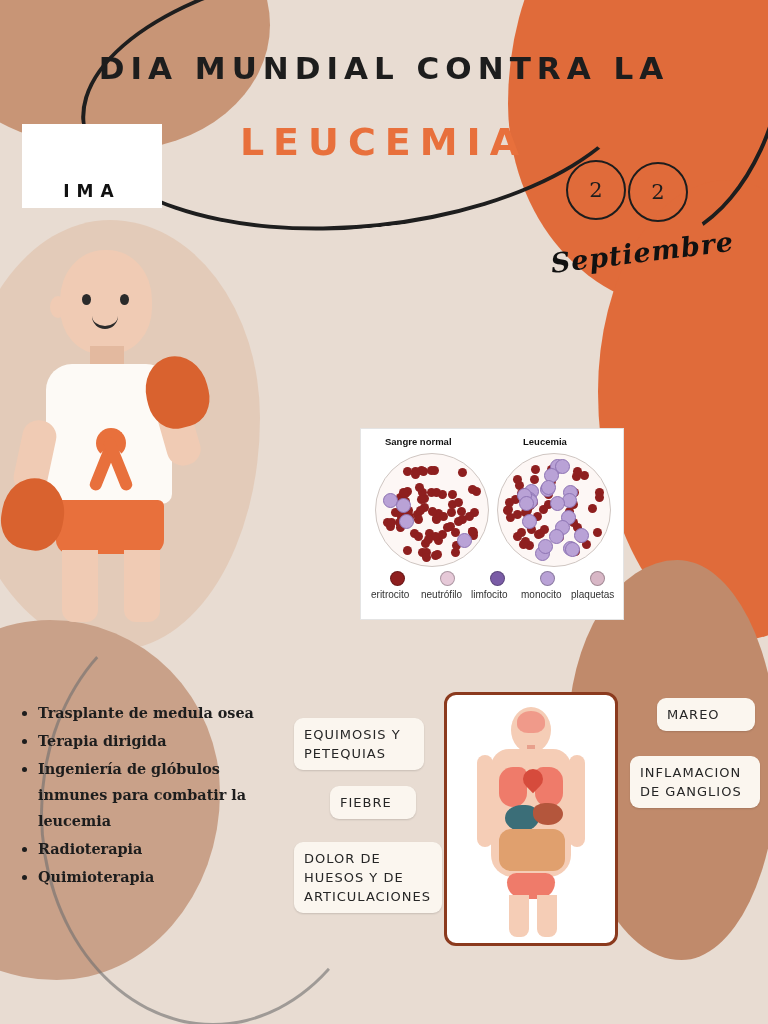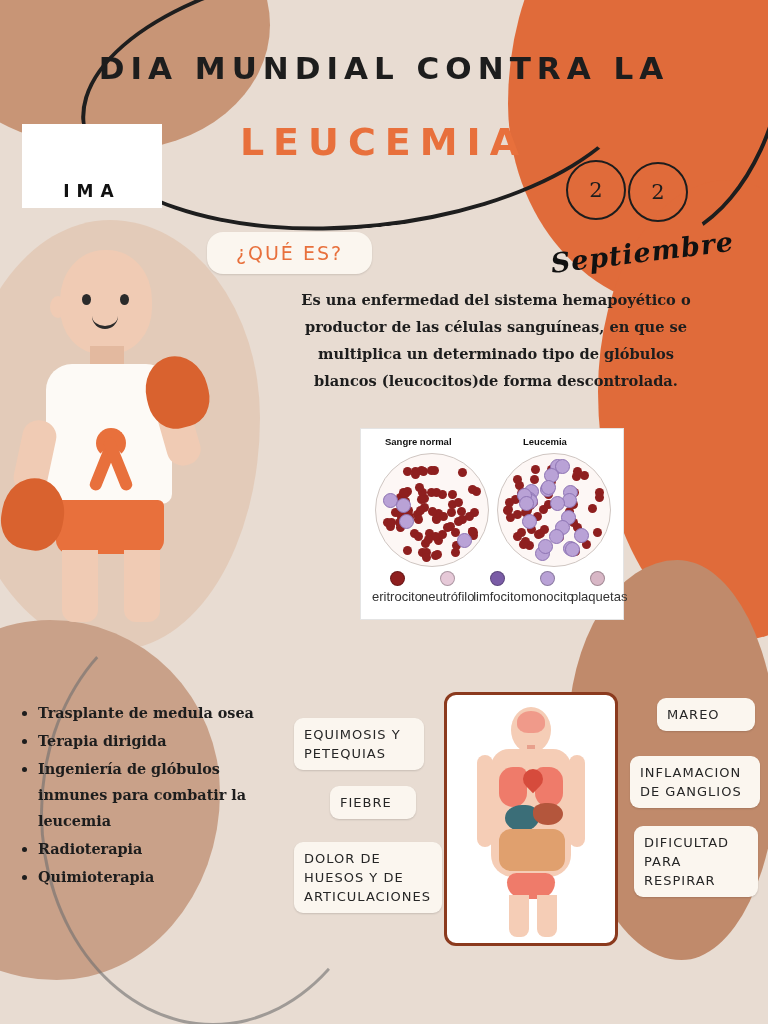--- a/index.html
+++ b/index.html
@@ -122,21 +122,21 @@
   .bf-title.r{left:162px;}
   .bf-circle{
     position:absolute;top:24px;width:112px;height:112px;border-radius:50%;
     background:#fdf7f5;border:1px solid #cfc6c2;overflow:hidden;
   }
   .bf-circle.l{left:14px;}
   .bf-circle.r{left:136px;}
   .rbc{position:absolute;width:9px;height:9px;border-radius:50%;background:#8e1f1f;}
   .wbc{position:absolute;width:13px;height:13px;border-radius:50%;background:#b9a2d6;border:1px solid #8d74b3;}
   .bf-legend{position:absolute;left:10px;top:142px;width:244px;height:44px;}
-  .bf-legend .item{position:absolute;text-align:center;width:52px;font-size:13px;color:#333;}
+  .bf-legend .item{position:absolute;text-align:left;width:52px;font-size:10px;color:#333;}
   .bf-legend .item .dot{
     display:block;margin:0 auto 3px;width:13px;height:13px;border-radius:50%;
   }
 
   
   .boxer{position:absolute;left:10px;top:250px;width:230px;height:380px;}
   .bx-head{position:absolute;left:50px;top:0;width:92px;height:104px;background:#f0cbb4;border-radius:48% 48% 44% 44%;}
   .bx-ear{position:absolute;left:40px;top:46px;width:16px;height:22px;background:#f0cbb4;border-radius:50%;}
   .bx-eye{position:absolute;width:9px;height:11px;background:#2b2b2b;border-radius:50%;}
   .bx-eye.e1{left:72px;top:44px;}
@@ -299,22 +299,20 @@
         <i style="width: 2px;"></i>
         <i style="width: 2px; background: transparent;"></i>
       </div>
     <div class="barcode-label">IMA</div>
   </div>
 
   <div class="date-circle c1">2</div>
   <div class="date-circle c2">2</div>
   <div class="date-month">Septiembre</div>
 
-  <div class="pill que-es">¿QUÉ ES?</div>
-  <div class="desc">Es una enfermedad del sistema hemapoyético o productor de las células sanguíneas, en que se multiplica un determinado tipo de glóbulos blancos (leucocitos)de forma descontrolada.</div>
 
   <div class="blood-fig">
     <div class="bf-title l">Sangre normal</div>
     <div class="bf-title r">Leucemia</div>
     <div class="bf-circle l" id="circle-normal">
         <span class="rbc" style="left: 14.8724px; top: 53.7086px;"></span>
         <span class="rbc" style="left: 69.6072px; top: 67.5599px;"></span>
         <span class="rbc" style="left: 18.8276px; top: 63.6796px;"></span>
         <span class="rbc" style="left: 91.9534px; top: 73.2645px;"></span>
         <span class="rbc" style="left: 24.9212px; top: 34.7681px;"></span>
@@ -507,21 +505,20 @@
       <li>Ingeniería de glóbulos inmunes para combatir la leucemia</li>
       <li>Radioterapia</li>
       <li>Quimioterapia</li>
     </ul>
 
   <div class="tag t1">EQUIMOSIS Y PETEQUIAS</div>
   <div class="tag t2">FIEBRE</div>
   <div class="tag t3">DOLOR DE HUESOS Y DE ARTICULACIONES</div>
   <div class="tag t4">MAREO</div>
   <div class="tag t5">INFLAMACION DE GANGLIOS</div>
-  <div class="tag t6">DIFICULTAD PARA RESPIRAR</div>
 
   <div class="body-card">
     <div class="bd-head"></div>
     <div class="bd-brain"></div>
     <div class="bd-throat"></div>
     <div class="bd-torso"></div>
     <div class="bd-arm l"></div>
     <div class="bd-arm r"></div>
     <div class="bd-lung-l"></div>
     <div class="bd-lung-r"></div>

